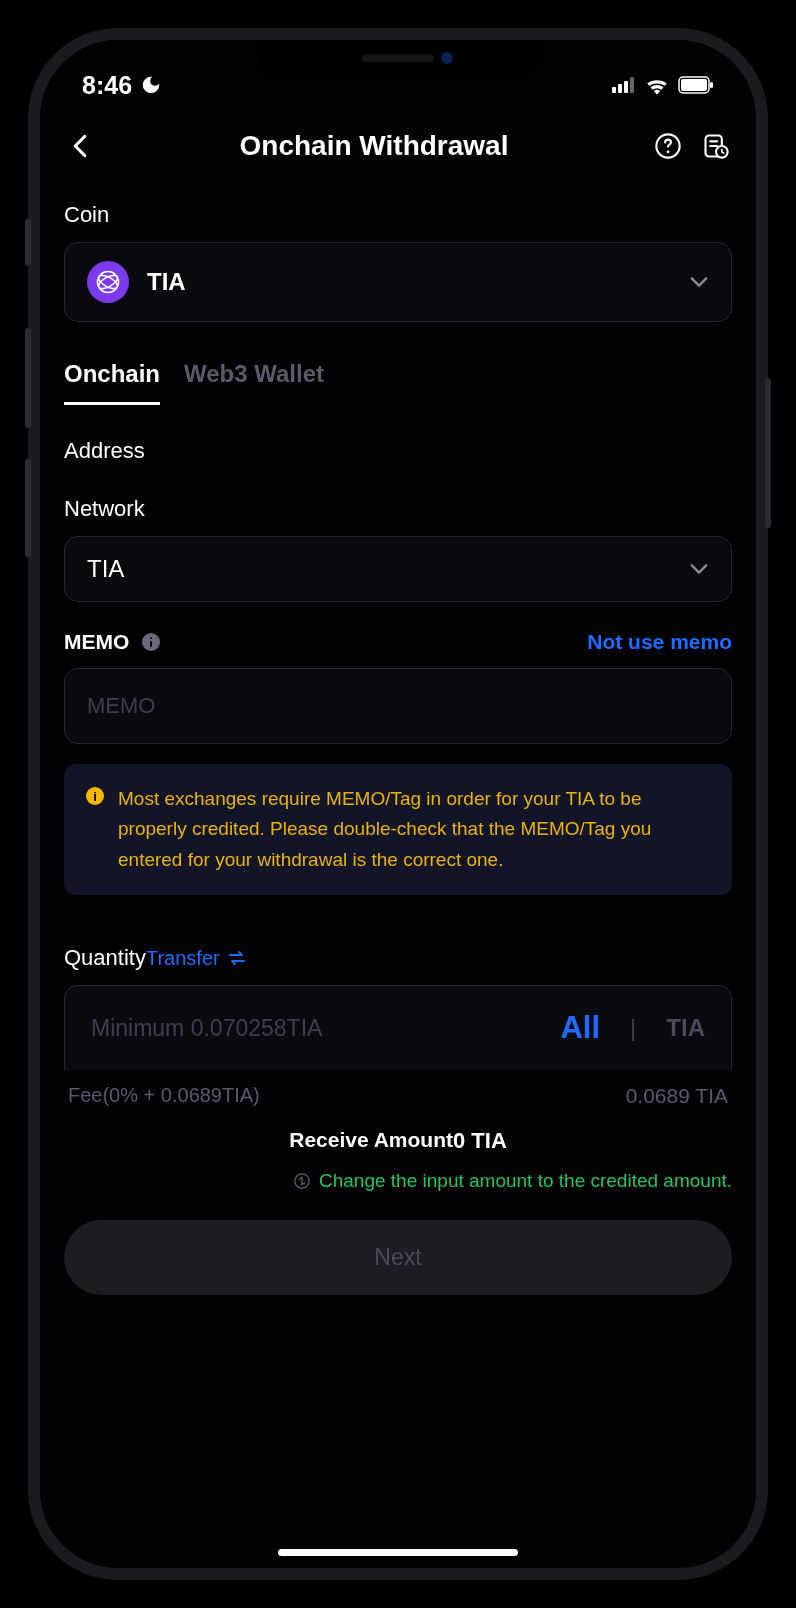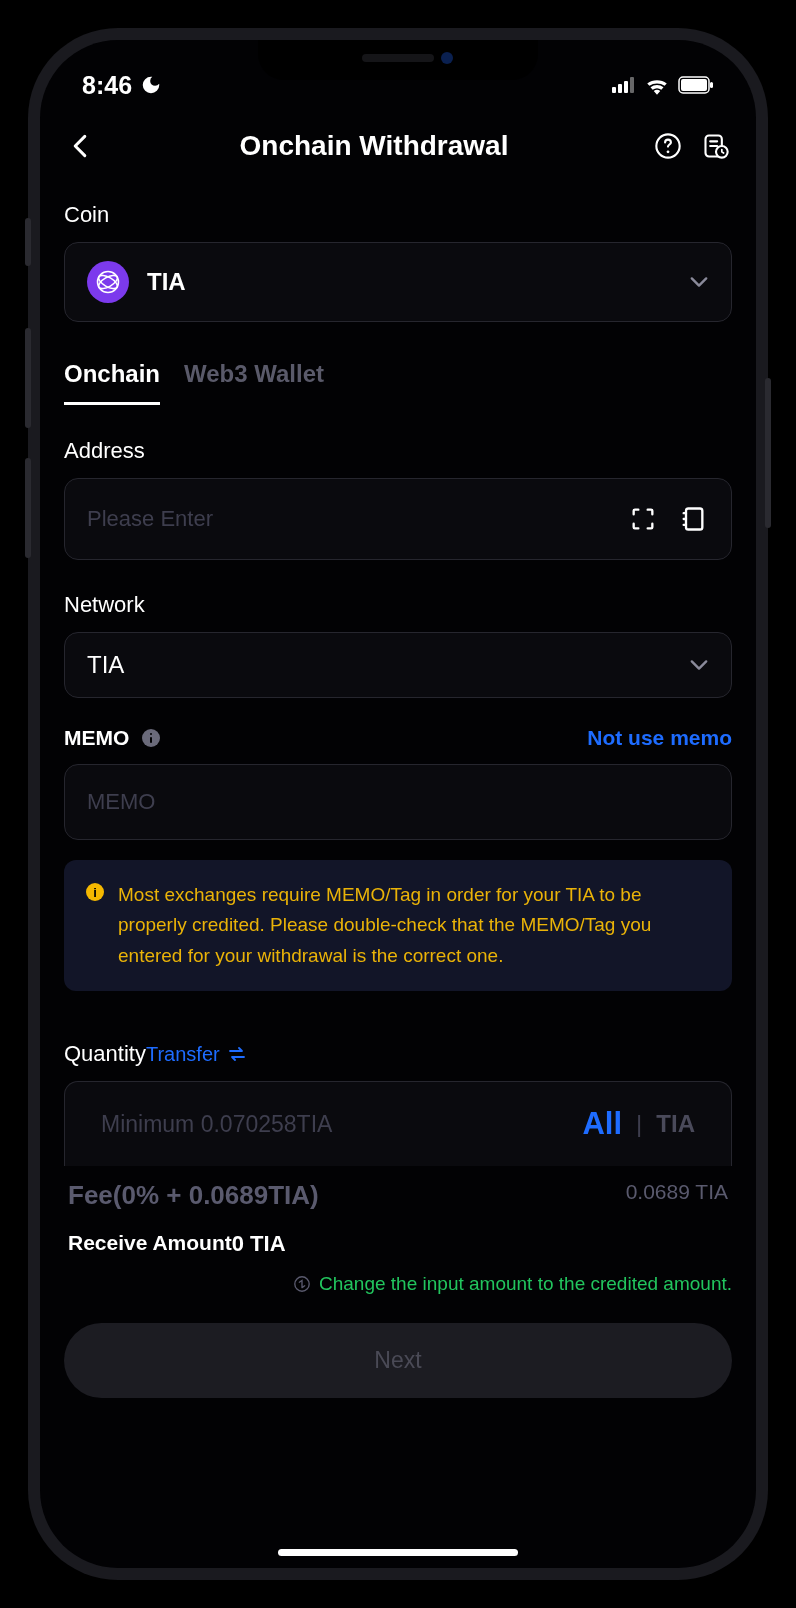--- a/index.html
+++ b/index.html
@@ -106,32 +106,32 @@
       color: #000; font-size: 13px; font-weight: 900; flex-shrink: 0; margin-top: 3px;
     }
     .warning-text { color: #eab308; font-size: 19px; line-height: 1.6; }
     
     .qty-header { display: flex; justify-content: flex-start; align-items: center; margin: 50px 0 14px; }
     .transfer-link { display: flex; align-items: center; gap: 8px; color: #1e6cff; font-size: 20px; font-weight: 500; cursor: pointer; }
     
     .qty-field {
       display: flex; align-items: center;
       background: #0a0a0e; border: 1px solid #26262e; border-radius: 14px 14px 0 0;
-      border-bottom: none; padding: 24px 36px;
+      border-bottom: none; padding: 24px 26px; gap: 16px;
     }
     .qty-field input { flex: 1; background: transparent; border: none; outline: none; color: #fff; font-size: 23px; }
     .qty-field input::placeholder { color: #3e3e4e; }
     .all-btn { color: #1e6cff; font-size: 31px; font-weight: 600; cursor: pointer; }
     .divider-v { color: #3e3e4e; margin: 0 14px; font-size: 24px; }
     .unit-text { color: #4a4a5a; font-size: 24px; font-weight: 600; }
     
     .fee-row { display: flex; justify-content: space-between; padding: 14px 4px; }
-    .fee-label { color: #5a5a6e; font-size: 26px; font-weight: bold; }
+    .fee-label { color: #5a5a6e; font-size: 20px; }
     .fee-value { color: #5a5a6e; font-size: 21px; }
-    .receive-row { display: flex; justify-content: flex-start; padding: 6px 4px; }
+    .receive-row { display: flex; justify-content: center; padding: 6px 4px; }
     .receive-label { color: #fff; font-size: 21px; font-weight: 600; }
     .receive-value { color: #fff; font-size: 22px; font-weight: 600; }
     
     .change-hint { display: flex; justify-content: flex-end; align-items: center; gap: 8px; color: #22c55e; font-size: 19px; margin-top: 10px; }
     
     .next-btn {
       width: 100%; background: #1c1c22; color: #4a4a56; border: none;
       border-radius: 40px; padding: 24px; font-size: 23px; font-weight: 500;
       margin-top: 28px; cursor: pointer;
     }
@@ -221,36 +221,20 @@
               <path d="M2 2l6 6 6-6" stroke="#8a8a9a" stroke-width="2" stroke-linecap="round" stroke-linejoin="round"></path>
             </svg>
         </div>
         
         <div class="tabs">
           <div class="tab active">Onchain</div>
           <div class="tab inactive">Web3 Wallet</div>
         </div>
         
         <div class="section-label" style="margin-top:32px">Address</div>
-        <div class="input-field">
-          <input type="text" placeholder="Please Enter" style="">
-          <div class="input-icons">
-            <div class="icon-btn">
-              <svg width="28" height="28" viewBox="0 0 24 24" fill="none">
-                  <path d="M4 8V5a1 1 0 0 1 1-1h3M20 8V5a1 1 0 0 0-1-1h-3M4 16v3a1 1 0 0 0 1 1h3M20 16v3a1 1 0 0 1-1 1h-3" stroke="#fff" stroke-width="2" stroke-linecap="round"></path>
-                </svg>
-            </div>
-            <div class="icon-btn">
-              <svg width="28" height="28" viewBox="0 0 24 24" fill="none">
-                  <rect x="6" y="3" width="14" height="18" rx="2" stroke="#fff" stroke-width="2"></rect>
-                  <path d="M4 7h2M4 12h2M4 17h2" stroke="#fff" stroke-width="2" stroke-linecap="round"></path>
-                </svg>
-            </div>
-          </div>
-        </div>
         
         <div class="section-label" style="margin-top:32px">Network</div>
         <div class="select-field">
           <span class="select-text" style="font-weight:500">TIA</span>
           <svg width="20" height="12" viewBox="0 0 16 10" fill="none">
               <path d="M2 2l6 6 6-6" stroke="#8a8a9a" stroke-width="2" stroke-linecap="round" stroke-linejoin="round"></path>
             </svg>
         </div>
         
         <div class="memo-header">

